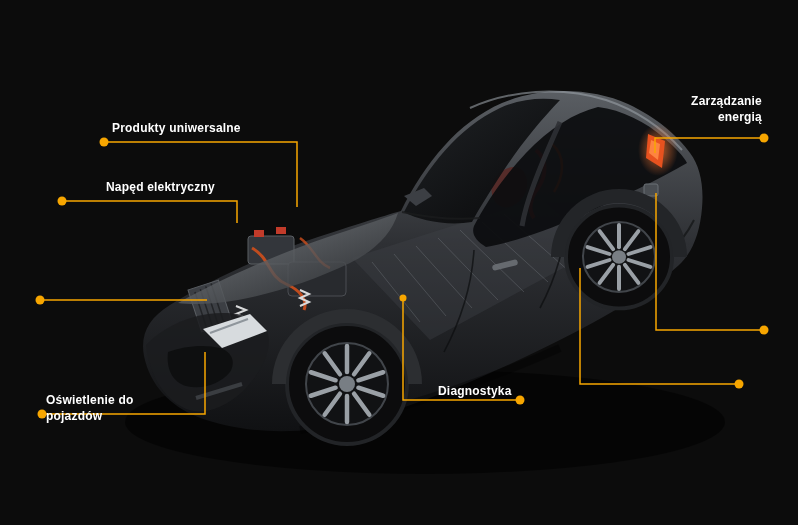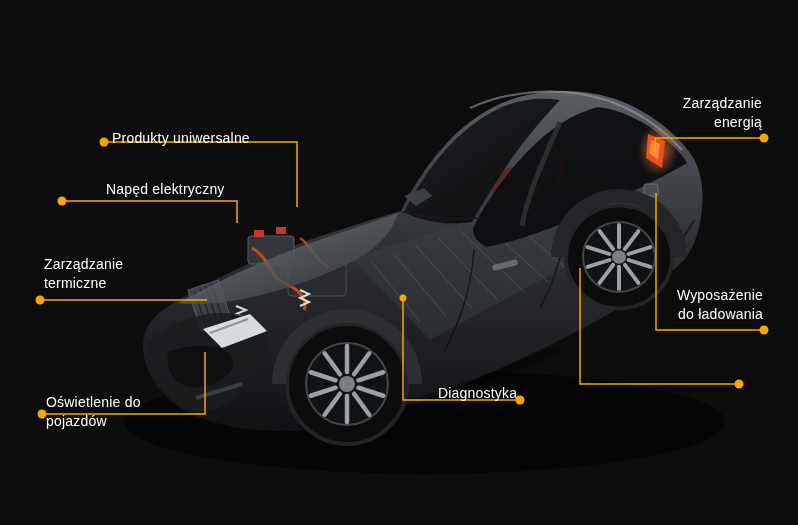--- a/index.html
+++ b/index.html
@@ -7,21 +7,21 @@
     position:relative;width:798px;height:525px;overflow:hidden;
     background:var(--background,#0c0c0c);
     font-family:"Liberation Sans",sans-serif;
   }
   .scene,.overlay{position:absolute;left:0;top:0;width:798px;height:525px;}
   .overlay{z-index:3;}
   .scene{z-index:1;}
   .label{
     position:absolute;z-index:4;
     color:var(--text,#ffffff);
-    font-size:14px;font-weight:400;line-height:1.33;letter-spacing:.2px;
+    font-size:12px;font-weight:700;line-height:1.33;letter-spacing:.2px;
   }
   .nowrap{white-space:nowrap;}
   .r{text-align:right;}
 </style>
 </head>
 <body>
 
 <div class="stage">
 
   <svg class="scene" viewBox="0 0 798 525" aria-hidden="true">
@@ -178,28 +178,26 @@
       <circle cx="40" cy="300" r="4.5"></circle>
       <circle cx="42" cy="414" r="4.5"></circle>
       <circle cx="520" cy="400" r="4.5"></circle>
       <circle cx="403" cy="298" r="3.5"></circle>
       <circle cx="764" cy="138" r="4.5"></circle>
       <circle cx="764" cy="330" r="4.5"></circle>
       <circle cx="739" cy="384" r="4.5"></circle>
     </g>
   </svg>
 
-  <div class="label nowrap" style="left:112px;top:129px;">Produkty uniwersalne</div>
+  <div class="label nowrap" style="left:112px;top:121px;">Produkty uniwersalne</div>
 
   <div class="label nowrap" style="left:70px;top:180px;padding-left:36px;">Napęd elektryczny</div>
 
-  <div class="label" style="left:44px;top:255px;width:92px;">Zarządzanie termiczne</div>
 
   <div class="label" style="left:46px;top:369px;width:108px;margin-top:24px;">Oświetlenie do pojazdów</div>
 
   <div class="label nowrap" style="left:438px;top:384px;">Diagnostyka</div>
 
   <div class="label r" style="right:36px;top:94px;width:95px;">Zarządzanie energią</div>
 
-  <div class="label r" style="right:35px;top:286px;width:96px;">Wyposażenie do ładowania</div>
 
 
 </div>
 
 </body></html>

